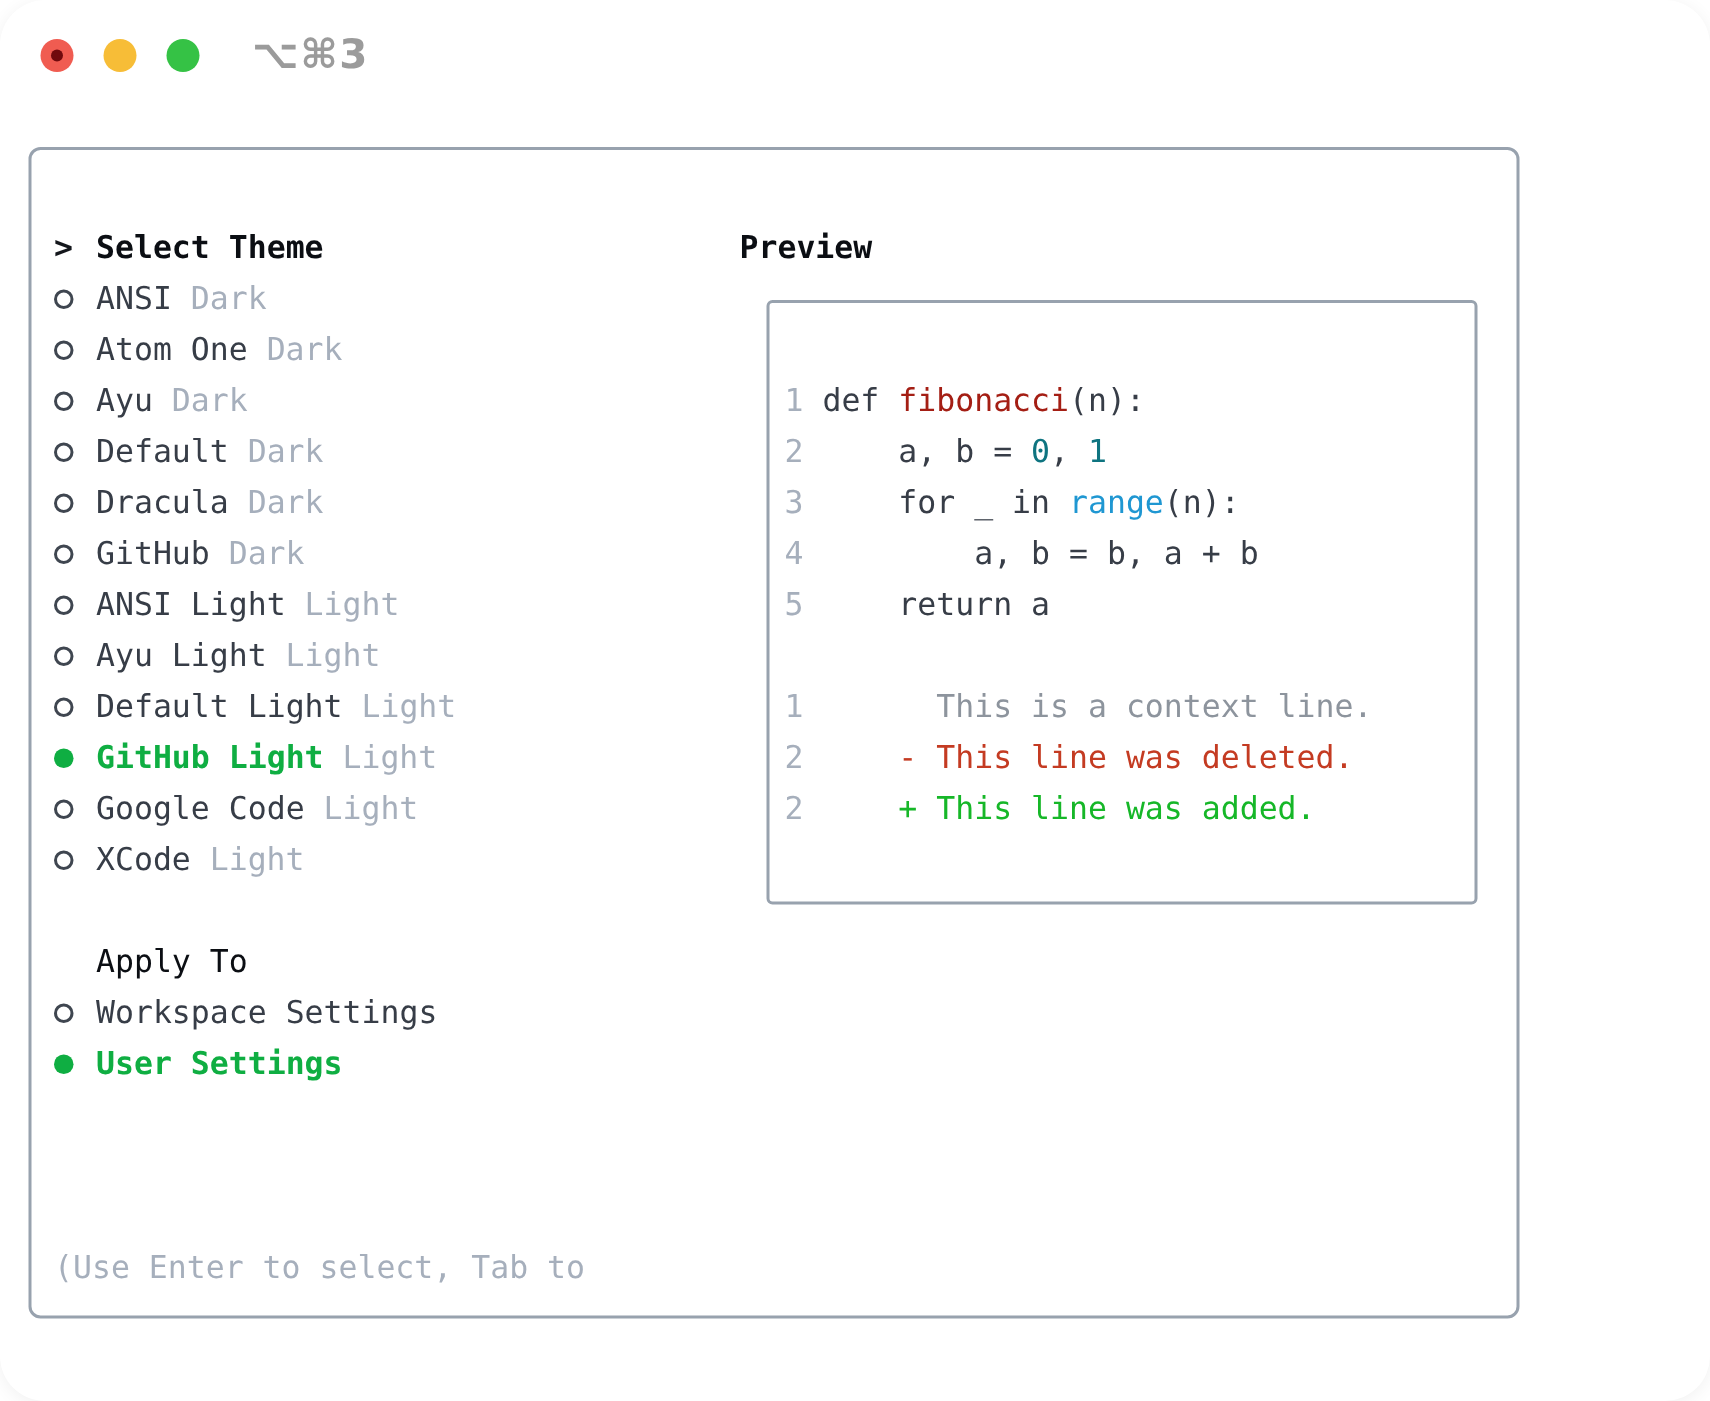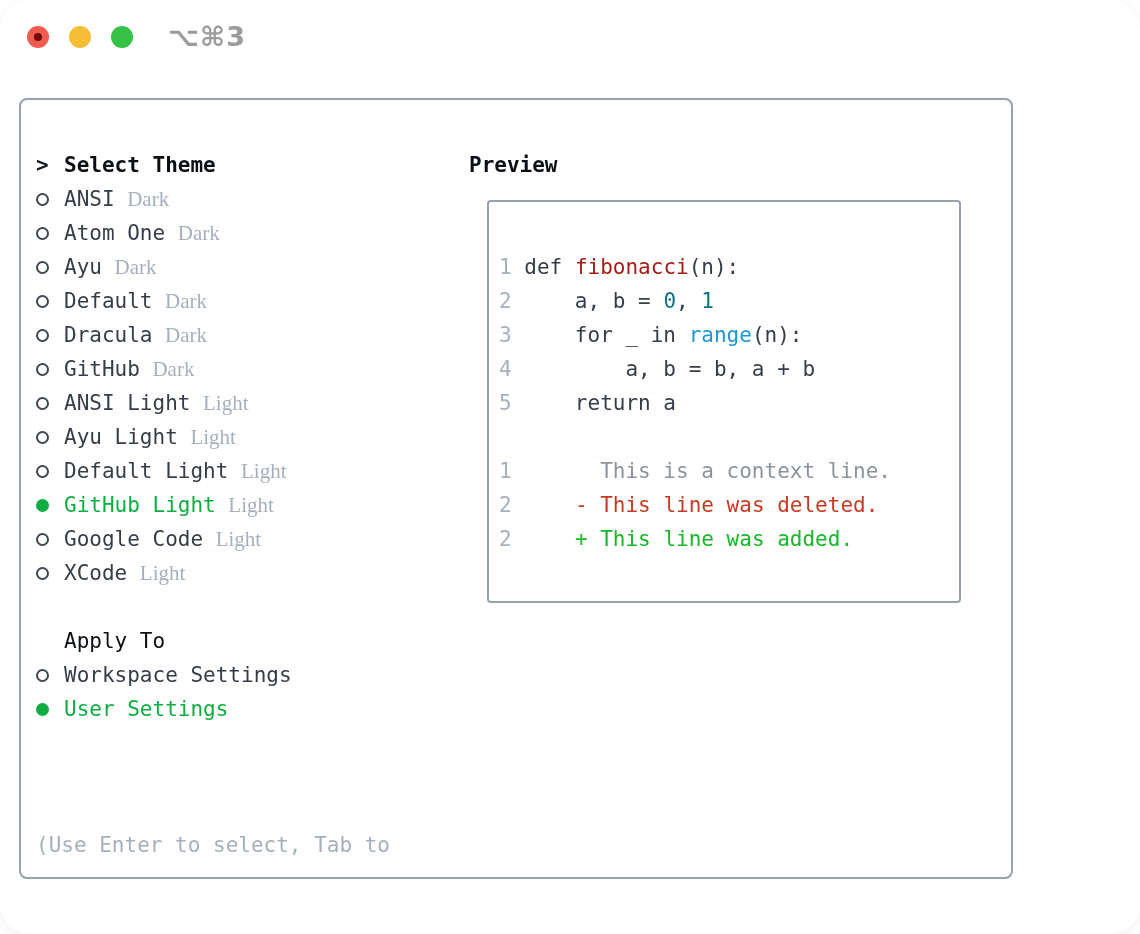--- a/index.html
+++ b/index.html
@@ -45,28 +45,28 @@
     border:2px solid var(--border); border-radius:8px; background:#ffffff;
   }
 
   .left  { position:absolute; left:15px; top:48px; }
   .row   { height:34px; display:flex; align-items:center; font-size:21px; white-space:pre; }
   .marker-slot { width:15px; flex:none; display:flex; align-items:center; margin-right:13px; }
   .prompt { font-weight:700; color:#14171c; font-size:21px; }
   .radio  { width:13px; height:13px; border-radius:50%; border:2px solid #3f4650; }
   .radio.on { border:none; background:var(--green); }
   .label  { color:var(--dark); }
-  .label.selected { color:var(--green); }
+  .label.selected { color:var(--green);font-weight:bold; }
   .bold   { font-weight:700; color:var(--black); }
   .section-title { color:var(--black); }
-  .tag    { color:var(--muted); margin-left:12.6px;font-family:Liberation Serif, serif; }
+  .tag    { color:var(--muted); margin-left:12.6px; }
   .spacer { height:34px; }
   .hint   { font-size:21px; line-height:34px; color:var(--muted); white-space:pre; }
 
-  .right { position:absolute; left:448px; top:48px; }
+  .right { position:absolute; left:472px; top:48px; }
   .preview-title { font-size:21px; height:34px; line-height:34px; }
   .preview-box {
     margin-left:18px; margin-top:18px; width:474px; height:403px;
     border:2px solid var(--border); border-radius:4px; background:#ffffff;
     padding:14px 10px; overflow:hidden;
   }
   .code-line { height:34px; line-height:34px; font-size:21px; white-space:pre; color:var(--dark); }
   .lineno       { color:var(--muted); }
   .tok-plain    { color:var(--dark); }
   .tok-function { color:var(--func); }

